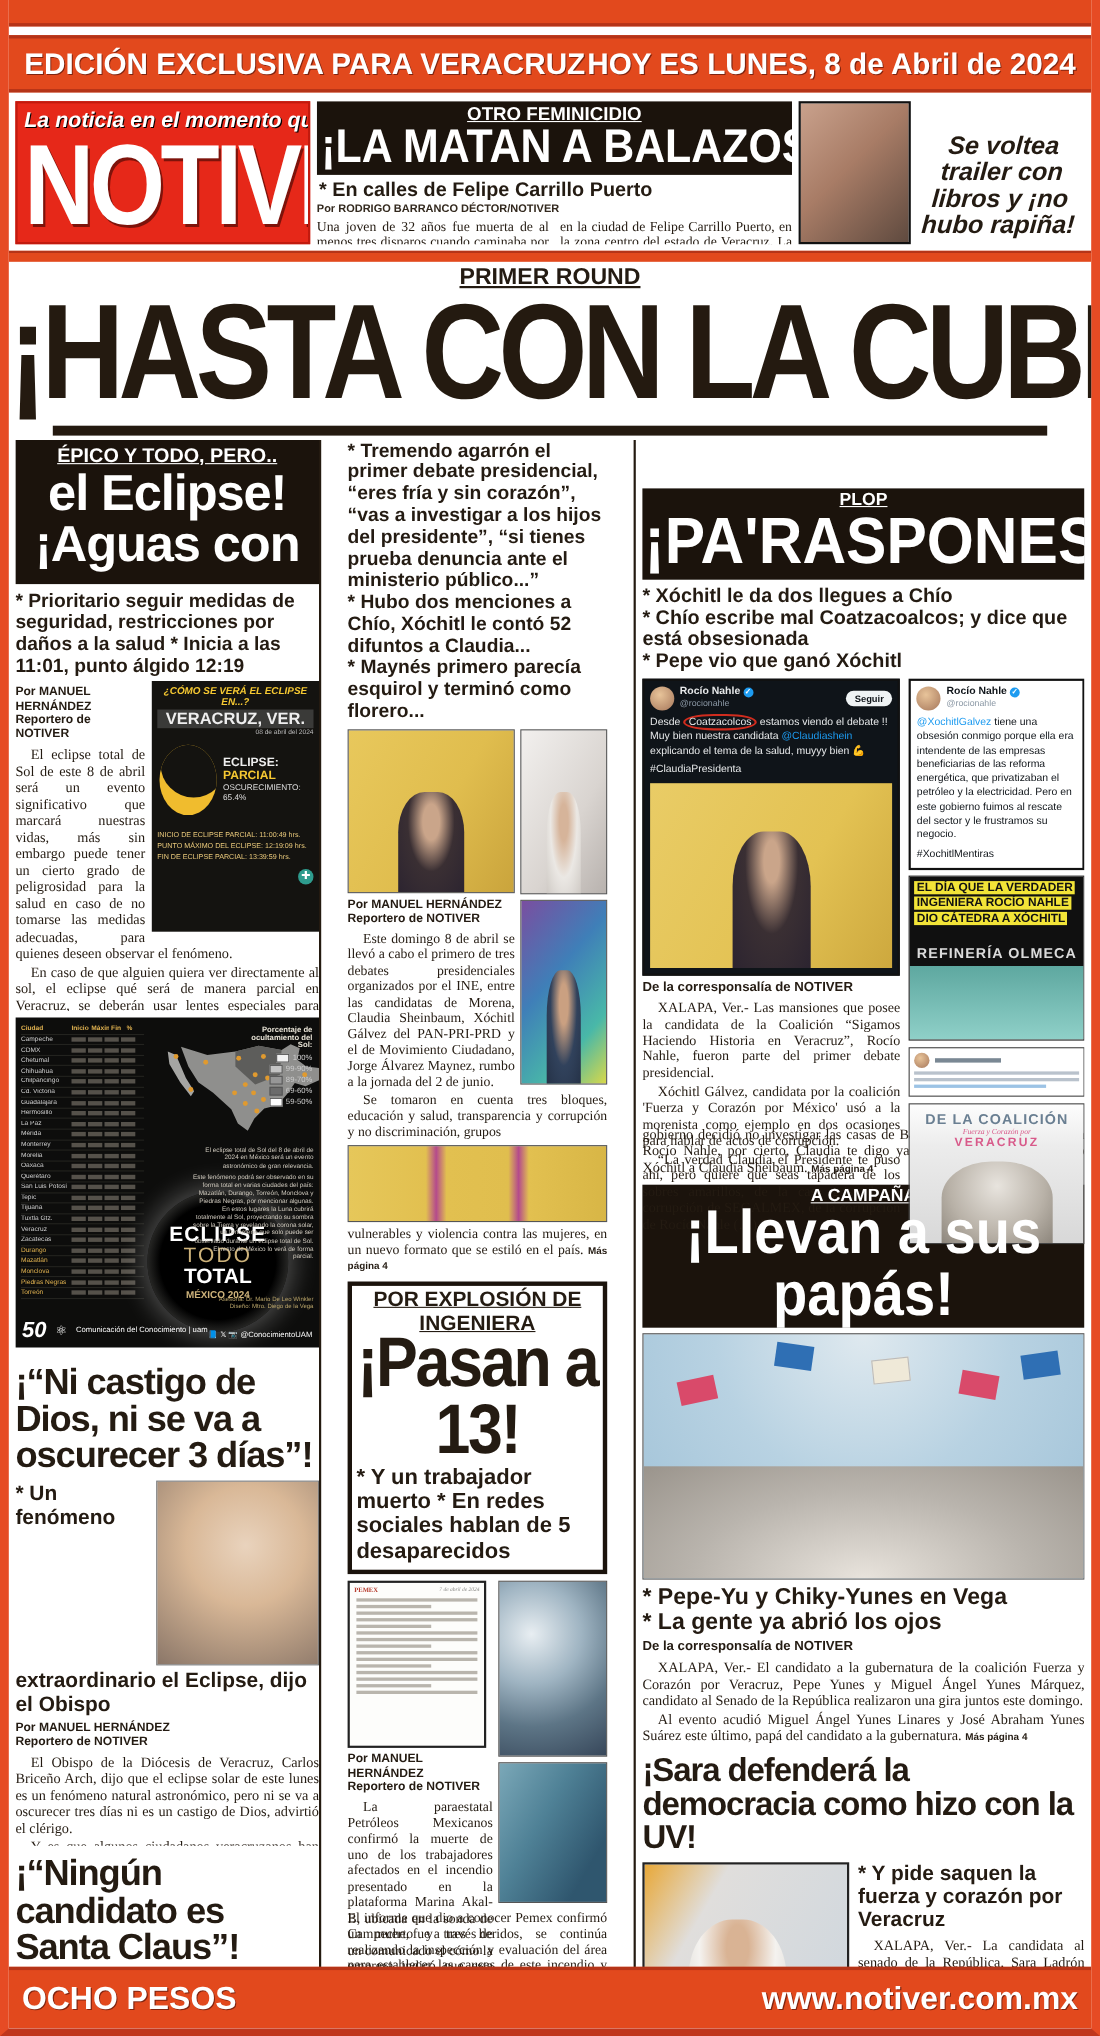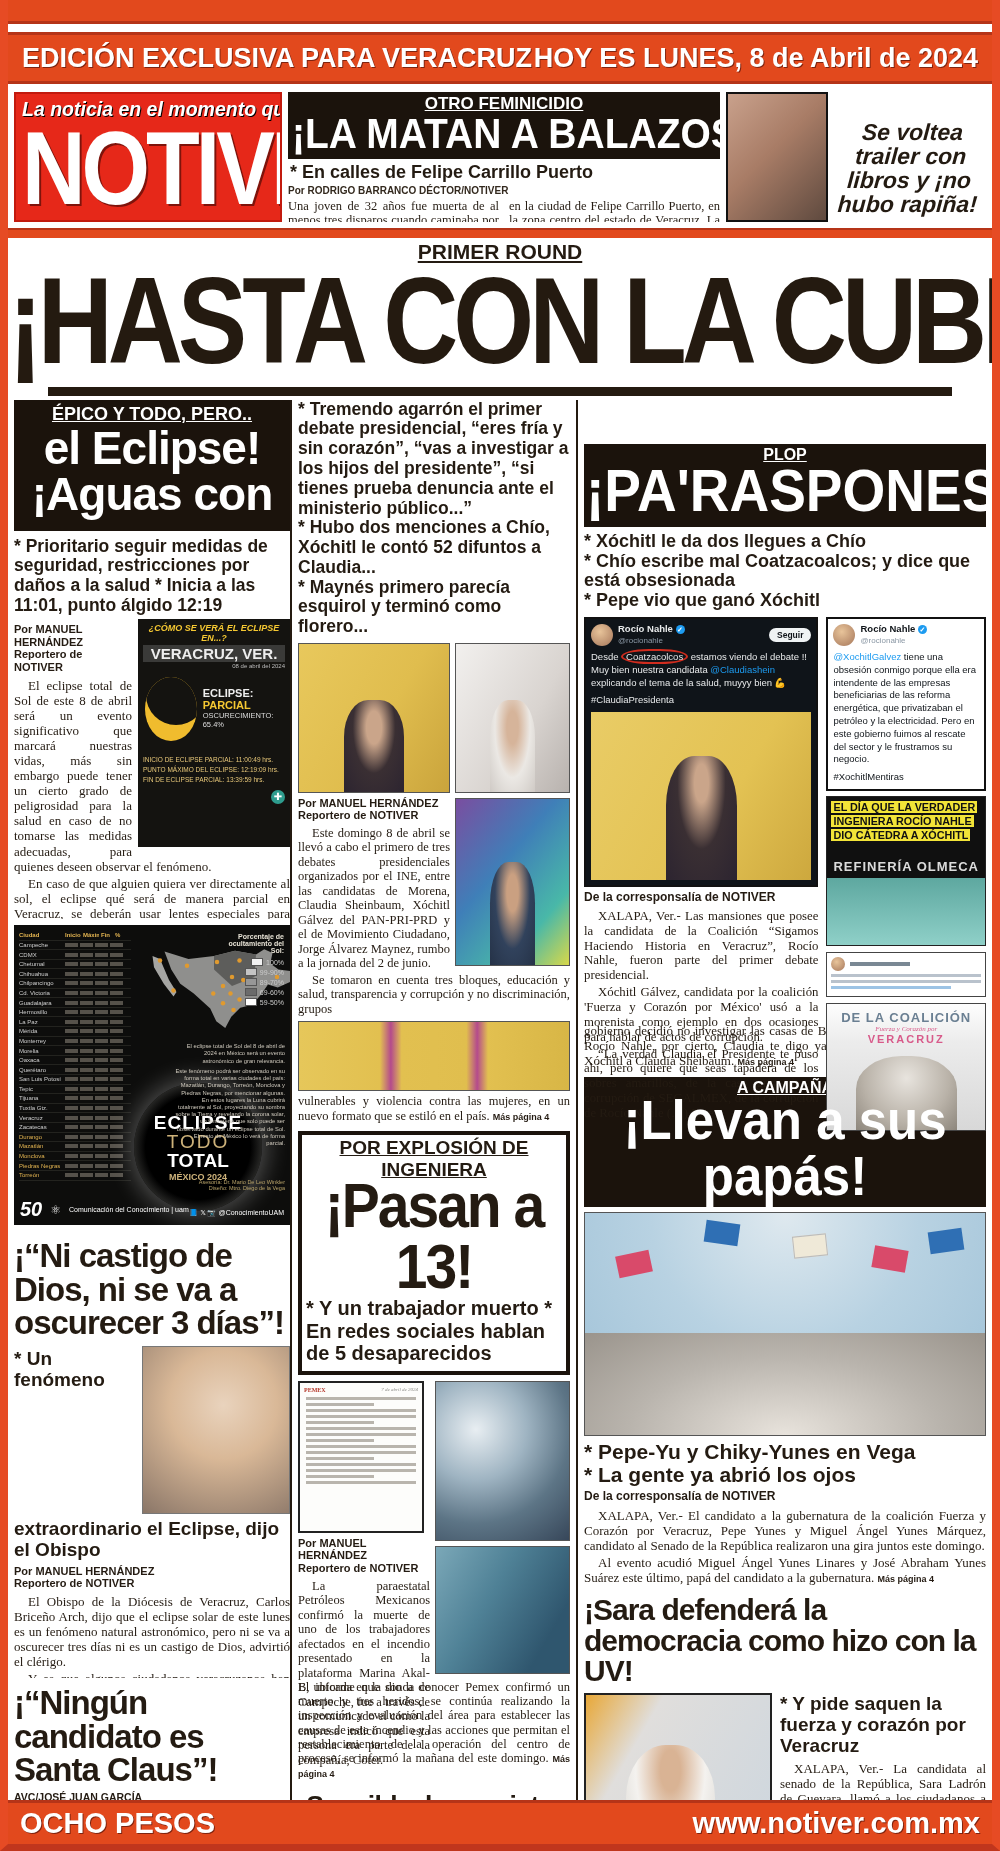--- a/index.html
+++ b/index.html
@@ -39,21 +39,21 @@
   .divider { height:10px; background:#e2491d; border-top:2px solid #b53418; margin:6px 0 2px 0; }
   
   .lead { text-align:center; }
   .lead .kicker { font-size:21px; font-family:"Liberation Sans",sans-serif; }
   .lead-head { font-family:"Liberation Sans",sans-serif; font-weight:bold; font-size:104px; line-height:.93;
                letter-spacing:-5px; color:#241a10; white-space:nowrap; transform:scaleY(1.18); transform-origin:center top; }
   .lead-bar { height:9px; background:#241a10; margin:26px 40px 4px 40px; }
   
   .cols { display:flex; margin:4px 6px 0 6px; height:1416px; overflow:hidden; }
   .colL { width:276px; overflow:hidden; }
-  .colM { width:288px; border-left:2px solid #241a10; border-right:2px solid #241a10; padding:0 6px; overflow:hidden; }
+  .colM { width:288px; border-left:2px solid #241a10; border-right:2px solid #241a10; padding:0 24px; overflow:hidden; }
   .colR { flex:1; padding-left:6px; overflow:hidden; }
   .blackbox { background:#1b130c; color:#fff; text-align:center; padding:4px 2px 10px 2px; }
   .blackbox .kicker { font-size:18px; }
   .bb-head { font-family:"Liberation Sans",sans-serif; font-weight:bold; line-height:1.0; }
   .subhead { font-family:"Liberation Sans",sans-serif; font-weight:bold; font-size:17.5px; line-height:1.12; margin:6px 0 4px 0; }
   .byline { font-family:"Liberation Sans",sans-serif; font-weight:bold; font-size:11px; line-height:1.15; margin:4px 0; }
   .body { font-size:13px; line-height:1.16; text-align:justify; }
   .body p { margin-bottom:2px; text-indent:14px; }
   
   .eg { float:right; width:152px; height:228px; background:#141310; color:#eee; margin:0 0 4px 6px;
@@ -174,21 +174,21 @@
   .camp-bullets p { font-family:"Liberation Sans",sans-serif; font-weight:bold; font-size:21px; line-height:1.1; }
   .sara-head { font-family:"Liberation Sans",sans-serif; font-weight:bold; font-size:30px; line-height:1.02;
                letter-spacing:-1px; margin-top:10px; }
   .sara-row { display:flex; gap:8px; margin-top:6px; }
   .sara-photo { width:188px; height:170px; flex:none; border:2px solid #222; position:relative; overflow:hidden;
                 background:linear-gradient(120deg,#e8a838 0%,#e0dedc 28%,#cdd6de 100%); }
   .sara-photo::after { content:''; position:absolute; left:22%; right:30%; bottom:0; top:30%;
         background:radial-gradient(ellipse at 50% 22%,#d9b394 16%,#f4f2ef 55%,#d8d5d0 100%); border-radius:45% 45% 0 0; }
   .sara-sub { font-family:"Liberation Sans",sans-serif; font-weight:bold; font-size:19px; line-height:1.12; }
   
-  .footer { position:absolute; left:0; right:0; bottom:0; height:44px; background:#e2491d; border-top:3px solid #b53418;
+  .footer { position:absolute; left:0; right:0; bottom:0; height:56px; background:#e2491d; border-top:3px solid #b53418;
             display:flex; align-items:center; justify-content:space-between; padding:0 12px; }
   .footer span { font-family:"Liberation Sans",sans-serif; font-weight:bold; font-size:29px; color:#fff; text-shadow:1px 1px 0 #7e2410; }
   .clear { clear:both; }
 </style>
 </head>
 <body>
 
 <div class="page">
 
   <div class="top-strip"></div>

